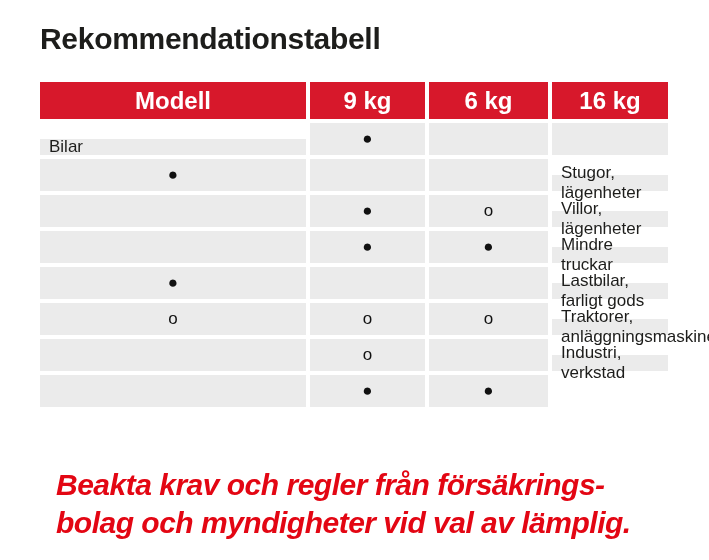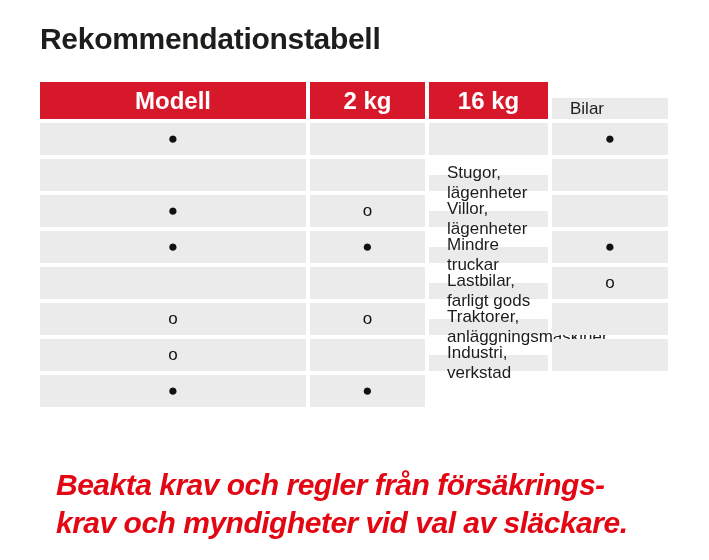--- a/index.html
+++ b/index.html
@@ -45,21 +45,21 @@
     justify-content: center;
   }
   .td {
     background: #ebebeb;
     color: #1d1d1b;
     font-size: 17px;
     display: flex;
     align-items: center;
   }
   .td.label {
-    padding-left: 18px;
+    padding-left: 9px;
     margin-top: 16px;
   }
   .td.sym {
     justify-content: center;
     font-size: 17px;
     color: #111111;
   }
   .legend {
     position: absolute;
     left: 343px;
@@ -87,21 +87,22 @@
 </style>
 </head>
 <body>
 
 <div class="page">
 
   <div class="title">Rekommendationstabell</div>
 
   <div class="grid">
     <div class="th">Modell</div>
-    <div class="th">2 kg</div>
+    <div class="th">9 kg</div>
+    <div class="th">6 kg</div>
     <div class="th">16 kg</div>
 
   <div class="td label">Bilar</div>
       <div class="td sym">●</div>
       <div class="td sym"></div>
       <div class="td sym"></div>
       <div class="td sym">●</div>
       <div class="td sym"></div>
       <div class="td sym"></div>
       <div class="td label">Stugor, lägenheter</div>
@@ -126,16 +127,16 @@
       <div class="td sym"></div>
       <div class="td label">Industri, verkstad</div>
       <div class="td sym"></div>
       <div class="td sym">●</div>
       <div class="td sym">●</div>
     </div>
 
 
   <div class="footer">
     <div>Beakta krav och regler från försäkrings-</div>
-    <div>krav och myndigheter vid val av släckare.</div>
+    <div>bolag och myndigheter vid val av lämplig.</div>
   </div>
 
 </div>
 
 </body></html>

